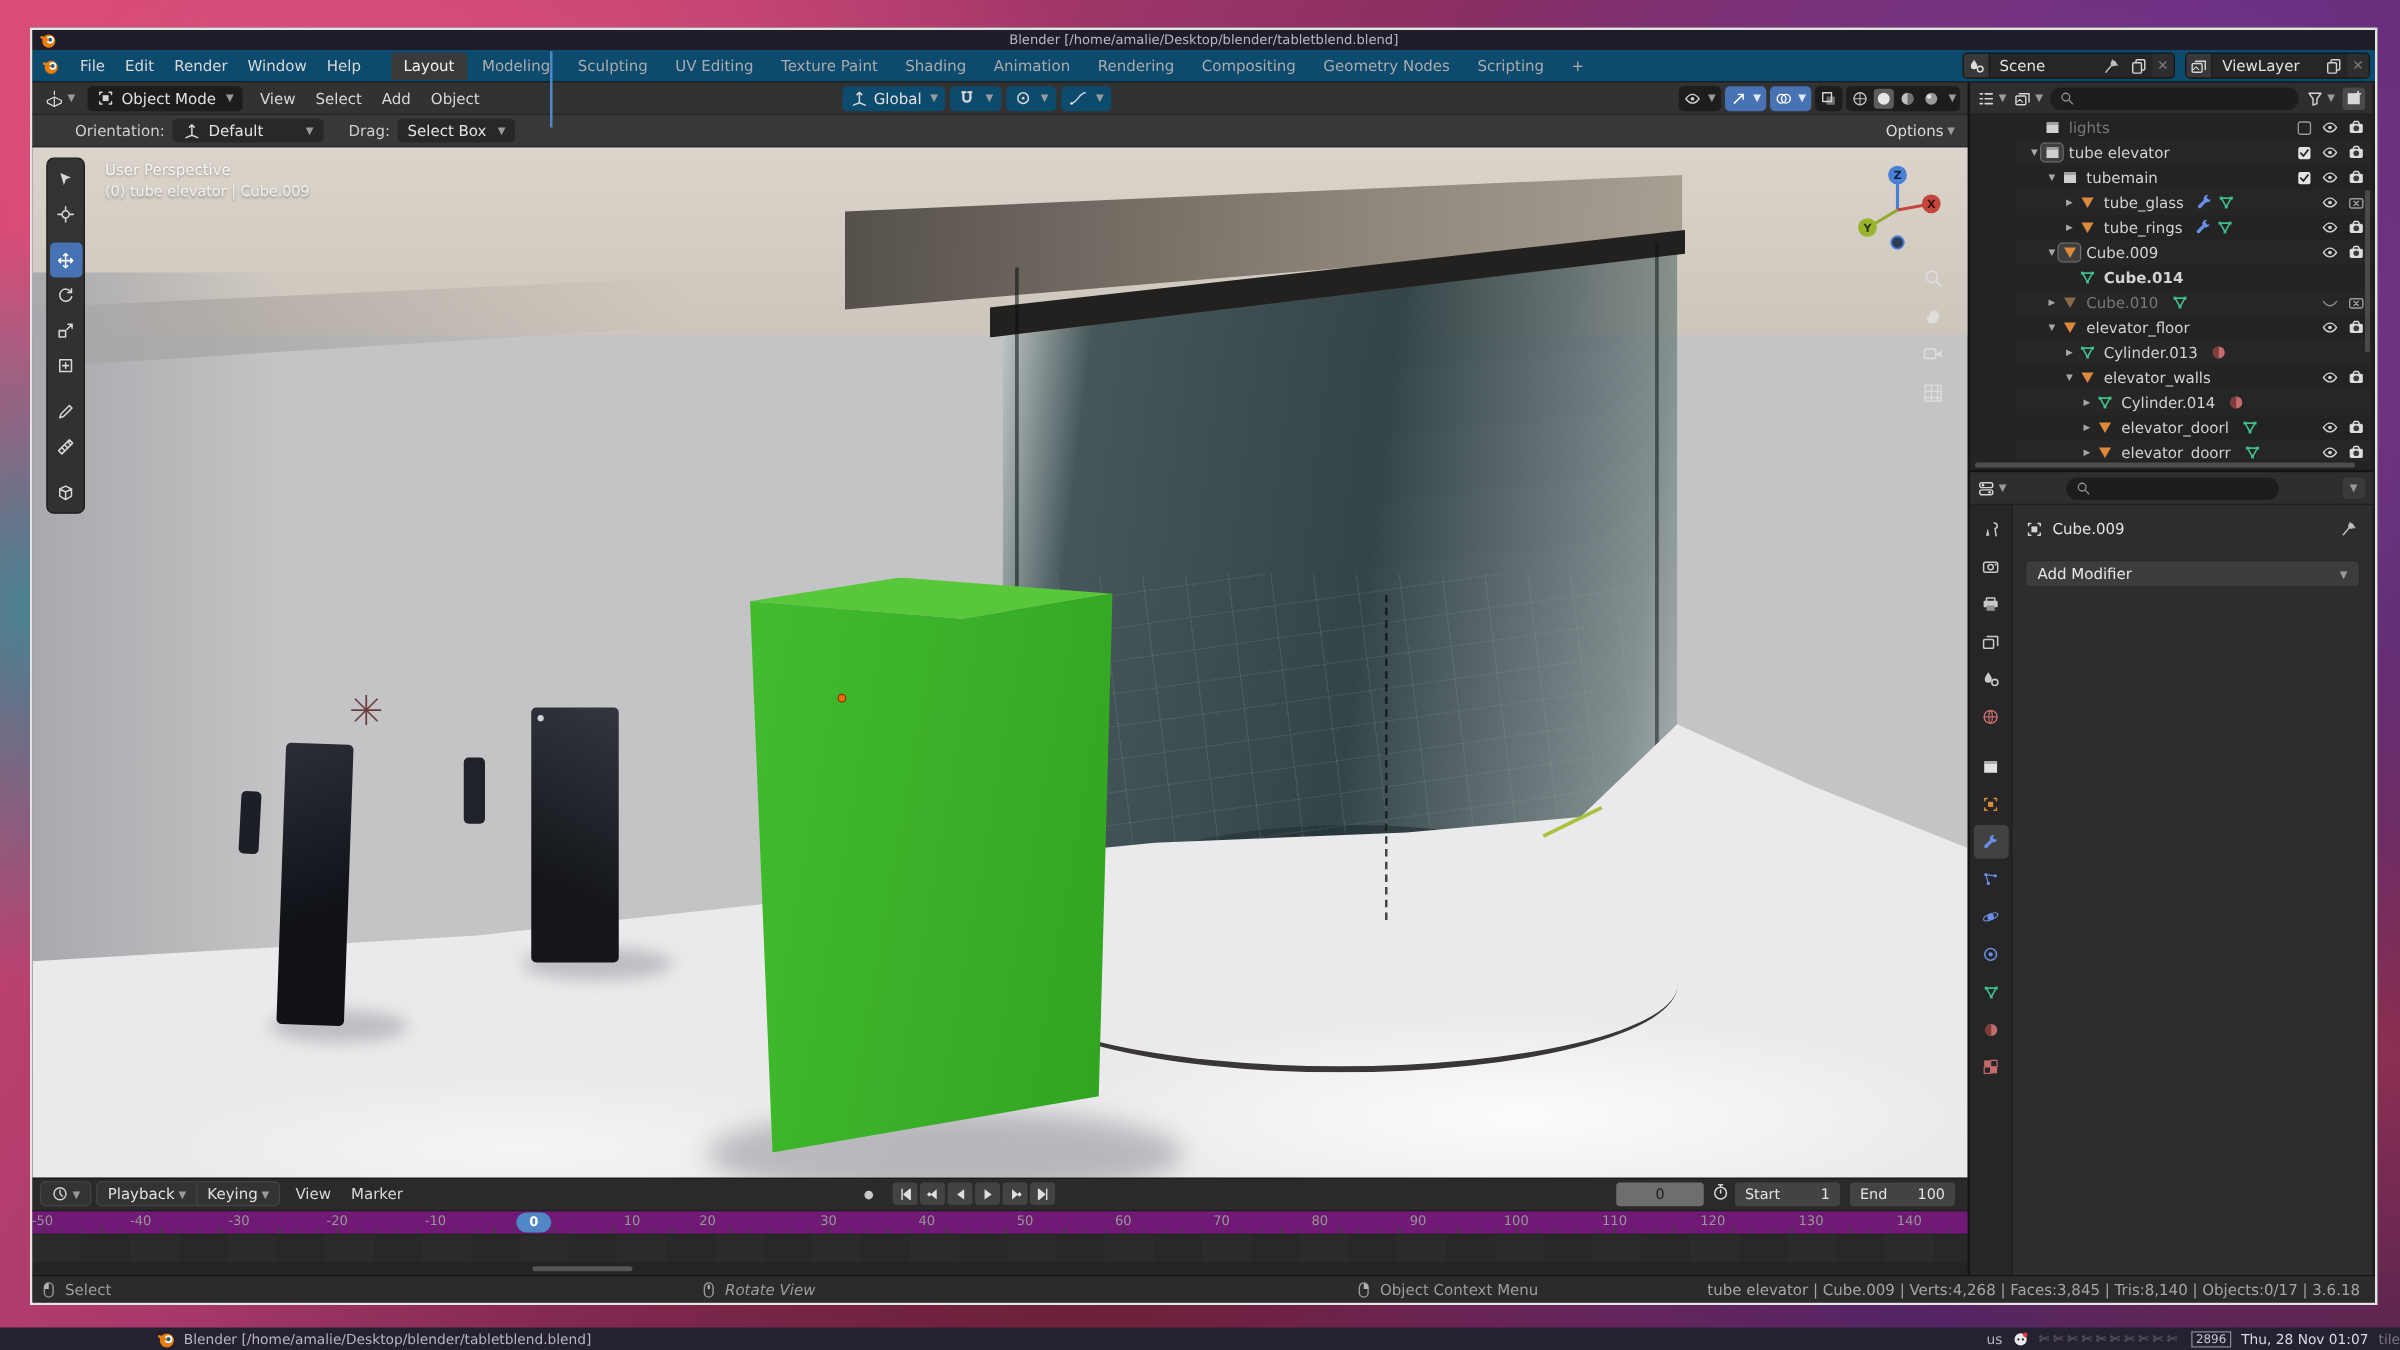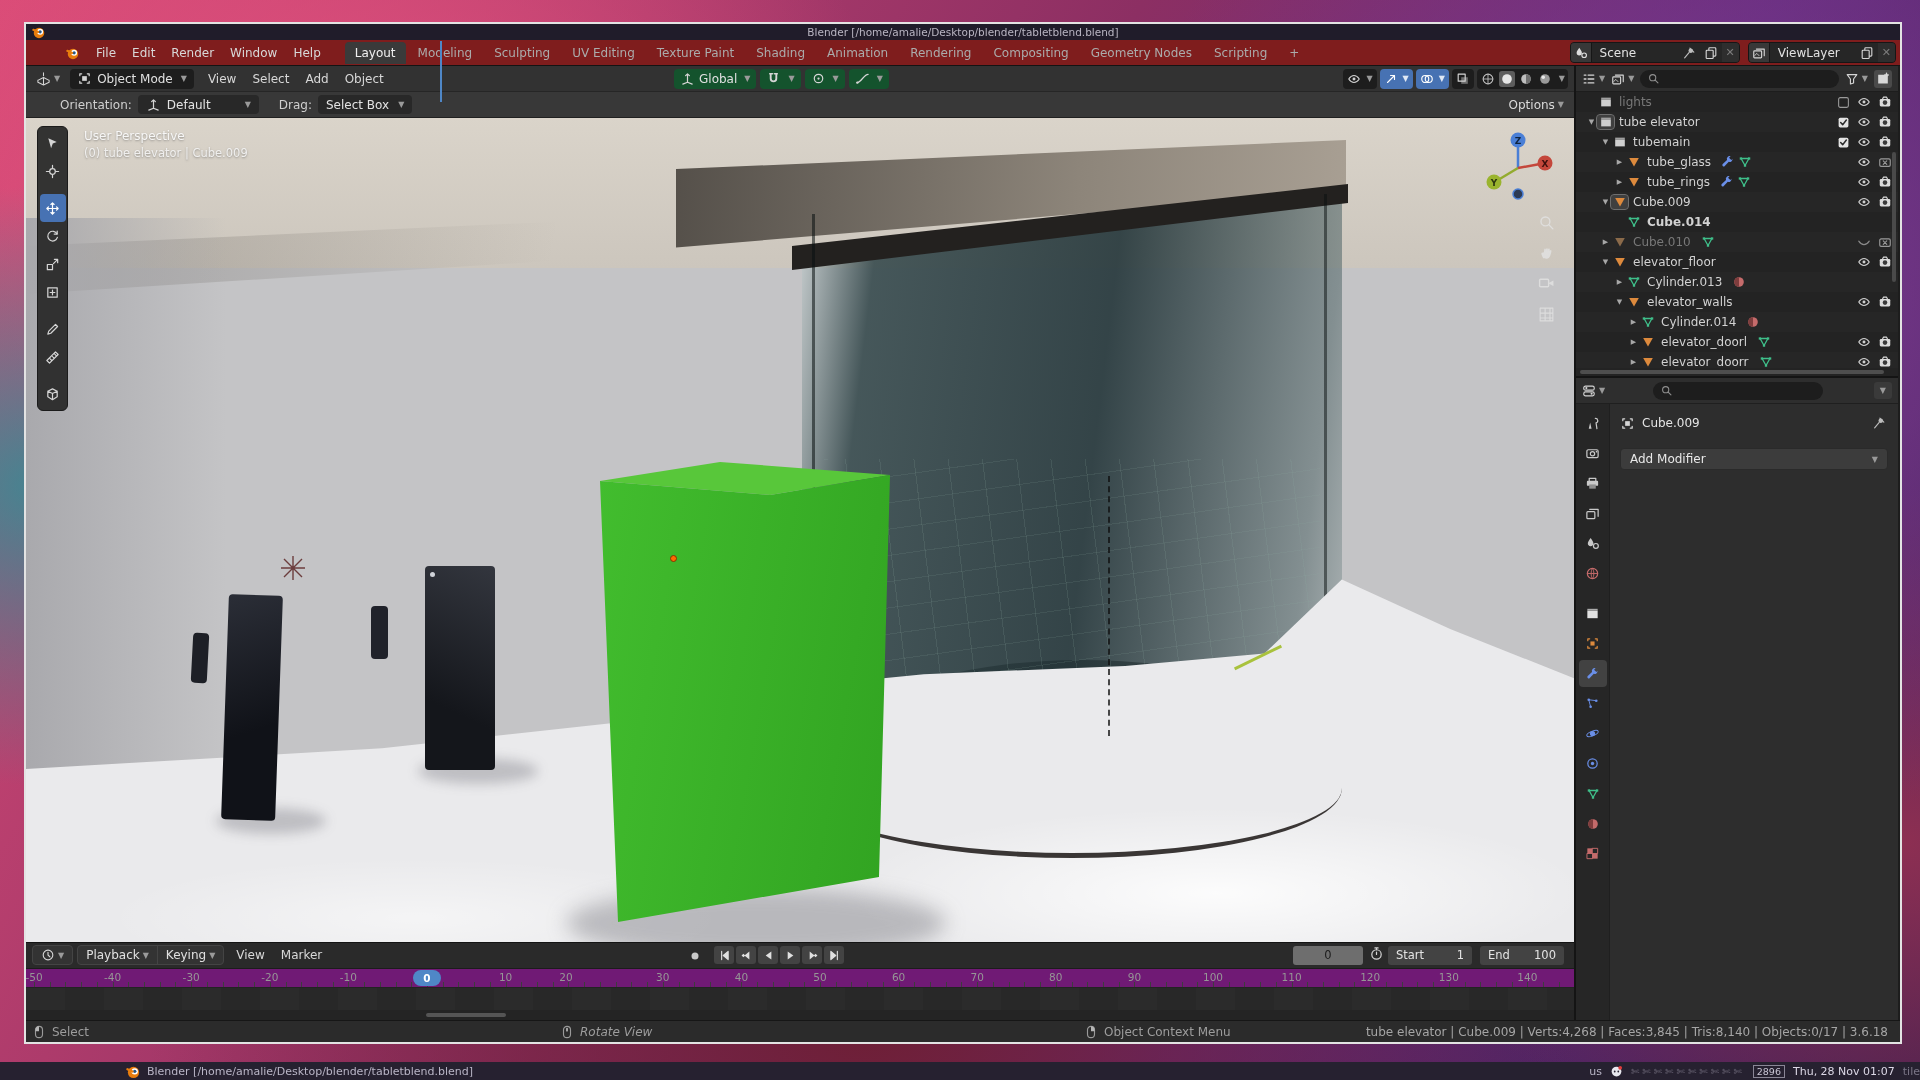--- a/index.html
+++ b/index.html
@@ -19,21 +19,21 @@
   svg{display:block;}
 
   
   #win{position:absolute;left:24px;top:22px;width:1878px;height:1022px;
     border:2px solid #e3e3e3;background:#1d1d1d;display:flex;flex-direction:column;}
   #titlebar{height:16px;background:#201c2a;display:flex;align-items:center;justify-content:center;position:relative;flex:none;}
   #titlebar .logo{position:absolute;left:6px;top:1px;}
   #titlebar .t{font-size:10.5px;color:#b9b5c2;}
 
   
-  #topbar{height:26px;background:#7f1d1d;display:flex;align-items:center;flex:none;position:relative;border-bottom:1px solid #141414;padding-left:32px;}
+  #topbar{height:26px;background:#0c4a6e;display:flex;align-items:center;flex:none;position:relative;border-bottom:1px solid #141414;}
   #topbar .logo{margin:0 8px 0 8px;}
   .menu-item{padding:3px 8px;color:#d8d8d8;cursor:default;border-radius:3px;}
   #tabs{display:flex;align-items:center;margin-left:16px;gap:2px;}
   .tab{padding:4px 10px;color:#ababab;border-radius:4px 4px 0 0;}
   .tab.active{background:#3a3a3a;color:#f0f0f0;}
   #topbar-right{position:absolute;right:4px;top:2px;display:flex;gap:8px;}
   .selector{display:flex;align-items:center;background:#262626;border:1px solid #161616;border-radius:4px;height:21px;overflow:hidden;}
   .selector .icbtn{background:#383838;height:100%;display:flex;align-items:center;padding:0 3px;border-right:1px solid #161616;}
   .selector .val{padding:0 8px;color:#e2e2e2;min-width:86px;}
   .selector .side{display:flex;align-items:center;padding:0 4px;color:#888;gap:4px;}
@@ -44,21 +44,21 @@
   #main{flex:1;display:flex;min-height:0;}
   #leftcol{width:1550px;display:flex;flex-direction:column;border-right:2px solid #141414;}
   #rightcol{width:322px;display:flex;flex-direction:column;}
 
   
   #vp-header{height:26px;background:#323232;display:flex;align-items:center;flex:none;position:relative;border-bottom:1px solid #262626;padding-left:6px;}
   .hbtn{display:flex;align-items:center;padding:2px 4px;border-radius:3px;}
   .mode-dd{background:#1d1d1d;border-radius:4px;height:20px;display:flex;align-items:center;padding:0 7px;margin:0 6px;gap:5px;color:#e0e0e0;}
   #vp-menus{display:flex;}
   #vp-center{position:absolute;left:648px;display:flex;align-items:center;gap:4px;}
-  .pill-dd{display:flex;align-items:center;background:#14532d;border-radius:4px;height:20px;padding:0 6px;gap:4px;color:#e0e0e0;}
+  .pill-dd{display:flex;align-items:center;background:#0c4a6e;border-radius:4px;height:20px;padding:0 6px;gap:4px;color:#e0e0e0;}
   #vp-right{position:absolute;right:6px;display:flex;align-items:center;gap:3px;}
   .tog{display:flex;align-items:center;background:#1d1d1d;height:20px;border-radius:4px;padding:0 4px;gap:2px;}
   .tog.on{background:#4772b3;}
   .shade-group{display:flex;align-items:center;background:#1d1d1d;height:20px;border-radius:4px;padding:0 3px;gap:3px;}
   .shade{width:16px;height:16px;border-radius:3px;display:flex;align-items:center;justify-content:center;}
   .shade.sel{background:#5d5d5d;}
 
   
   #tool-settings{height:26px;background:#383838;display:flex;align-items:center;flex:none;position:relative;padding-left:34px;gap:6px;border-bottom:1px solid #202020;color:#cfcfcf;}
   .ts-dd{background:#282828;border-radius:4px;height:19px;display:flex;align-items:center;padding:0 8px;gap:6px;color:#e3e3e3;}
@@ -137,21 +137,21 @@
   #tracks{height:22px;position:relative;background:repeating-linear-gradient(90deg,#2b2b2b 0 39px,#282828 39px 78px);}
   #tl-scroll{height:10px;background:#242424;position:relative;}
   #tl-scroll .bar{position:absolute;left:400px;top:3px;width:80px;height:4px;border-radius:2px;background:#555;}
   #playhead{position:absolute;left:414px;top:17px;width:2px;height:61px;background:#4f87c7;z-index:1;}
 
   
   #outliner{height:312px;background:#232323;display:flex;flex-direction:column;border-bottom:2px solid #141414;}
   #outl-header{height:26px;background:#2e2e2e;display:flex;align-items:center;padding:0 6px;gap:6px;border-bottom:1px solid #1d1d1d;flex:none;}
   .search-pill{flex:1;height:18px;background:#1d1d1d;border-radius:9px;display:flex;align-items:center;padding:0 7px;gap:5px;}
   #outl-rows{flex:1;position:relative;overflow:hidden;}
-  .orow{height:20px;display:flex;align-items:center;position:relative;font-size:12px;color:#d2d2d2;}
+  .orow{height:20px;display:flex;align-items:center;position:relative;font-size:12px;color:#d2d2d2;margin-left:36px;}
   .orow:nth-child(even){background:#262626;}
   .orow.dim{color:#787878;}
   .orow .arr{width:11px;font-size:7px;color:#a7a7a7;text-align:center;flex:none;}
   .orow .oicon{width:17px;display:flex;justify-content:center;flex:none;}
   .orow .oicon.boxed{background:#3f3f3f;outline:1px solid #6e6e6e;border-radius:3px;}
   .orow .extras{display:flex;gap:3px;margin-left:10px;}
   .orow .right{position:absolute;right:6px;display:flex;gap:7px;align-items:center;}
   .oscroll-h{position:absolute;left:4px;right:14px;bottom:2px;height:4px;border-radius:2px;background:#4e4e4e;}
   .oscroll-v{position:absolute;right:2px;top:60px;width:4px;height:130px;border-radius:2px;background:#4a4a4a;}
 

